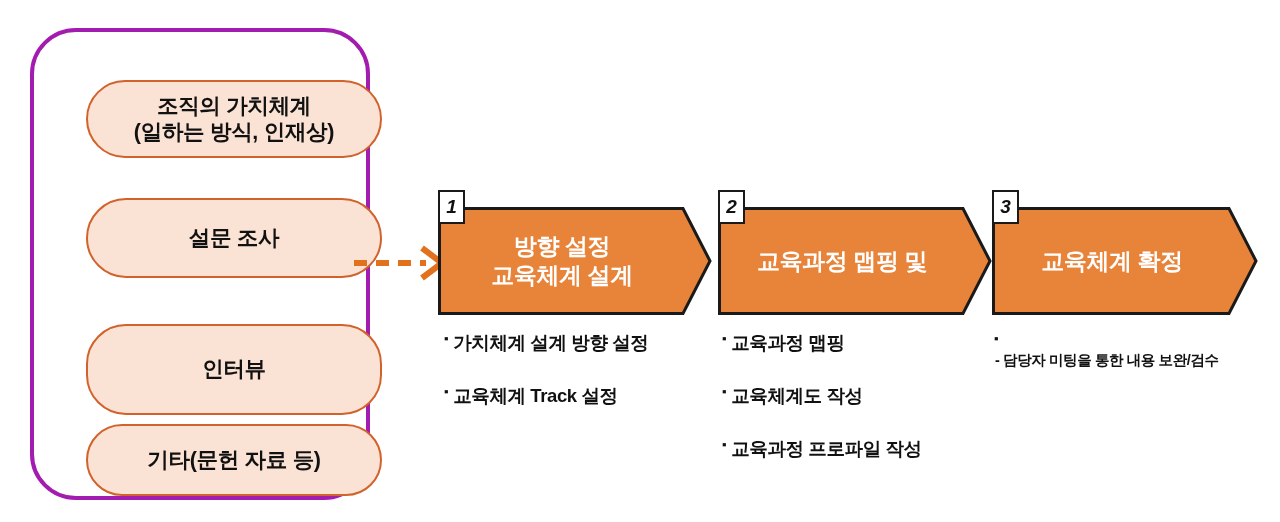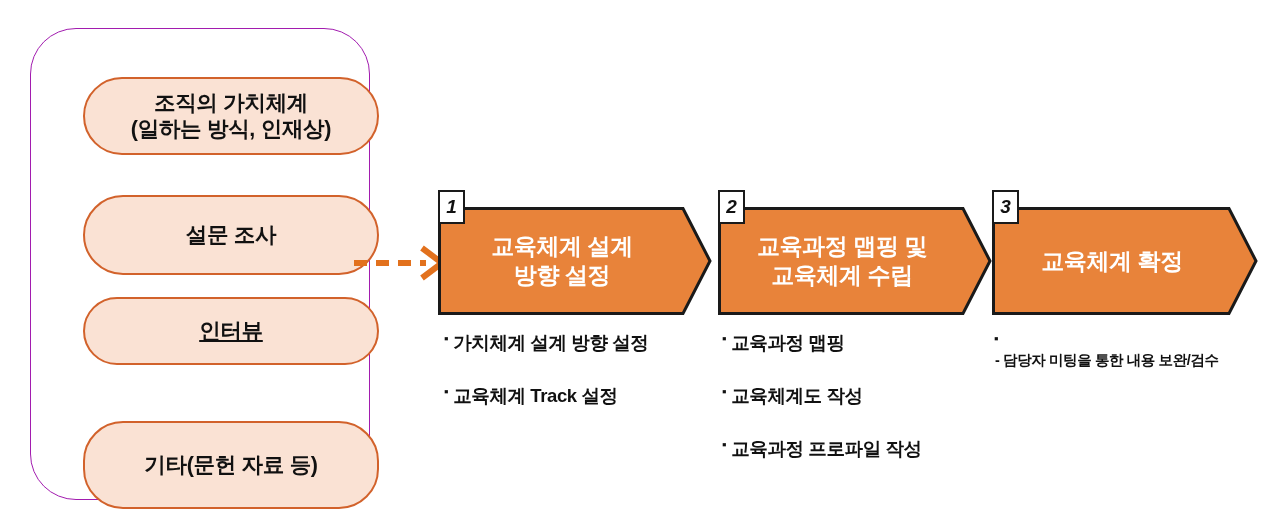--- a/index.html
+++ b/index.html
@@ -8,42 +8,42 @@
     background:#ffffff;
     font-family:"Liberation Sans","DejaVu Sans",sans-serif;
     overflow:hidden;
     position:relative;
   }
   #stage{position:absolute;left:0;top:0;width:1280px;height:522px;}
 
   
   .source-panel{
     position:absolute;left:30px;top:28px;width:340px;height:472px;
-    border:1px solid #a21caf;
+    border:4px solid #a21caf;
     border-radius:46px;
     box-sizing:border-box;
     background:#ffffff;
   }
   .pill{
     position:absolute;left:52px;width:296px;
     border:2px solid #D2622B;
     border-radius:40px;
     background:#FAE2D4;
     box-sizing:border-box;
     display:flex;align-items:center;justify-content:center;
     text-align:center;
     color:#111111;
     font-weight:bold;
     line-height:1.22;
     letter-spacing:-0.3px;
   }
   .pill-0{top:48px;height:78px;font-size:21.5px;}
   .pill-1{top:166px;height:80px;font-size:21.5px;}
-  .pill-2{top:268px;height:68px;font-size:21.5px;text-decoration:underline;}
-  .pill-3{top:392px;height:88px;font-size:21.5px;}
+  .pill-2{top:292px;height:91px;font-size:21.5px;}
+  .pill-3{top:392px;height:72px;font-size:21.5px;}
   .pill span{display:block;}
 
   
   .connector{
     position:absolute;left:352px;top:240px;width:96px;height:46px;
   }
 
   
   .chevron{
     position:absolute;top:207px;height:108px;
@@ -125,35 +125,34 @@
       <line x1="2" y1="23" x2="74" y2="23" stroke="#E2711D" stroke-width="6" stroke-dasharray="13 9" stroke-linecap="butt"></line>
       <polyline points="70,8 90,23 70,38" fill="none" stroke="#E2711D" stroke-width="6" stroke-linejoin="miter" stroke-linecap="butt"></polyline>
     </svg>
   </div>
 
   <div class="chevron" style="left:438px;width:274px;">
     <svg width="274" height="108" viewBox="0 0 274 108" preserveAspectRatio="none">
       <polygon points="1.5,1.5 245,1.5 272,54 245,106.5 1.5,106.5" fill="#E8833A" stroke="#1a1a1a" stroke-width="3" stroke-linejoin="miter"></polygon>
     </svg>
     <div class="chev-label">
+      <span>방향 설정</span>
       <span>교육체계 설계</span>
-      <span>방향 설정</span>
     </div>
     <div class="badge">
       <span>1</span>
     </div>
   </div>
 
   <div class="chevron" style="left:718px;width:274px;">
     <svg width="274" height="108" viewBox="0 0 274 108" preserveAspectRatio="none">
       <polygon points="1.5,1.5 245,1.5 272,54 245,106.5 1.5,106.5" fill="#E8833A" stroke="#1a1a1a" stroke-width="3" stroke-linejoin="miter"></polygon>
     </svg>
     <div class="chev-label">
       <span>교육과정 맵핑 및</span>
-      <span>교육체계 수립</span>
     </div>
     <div class="badge">
       <span>2</span>
     </div>
   </div>
 
   <div class="chevron" style="left:992px;width:266px;">
     <svg width="266" height="108" viewBox="0 0 266 108" preserveAspectRatio="none">
       <polygon points="1.5,1.5 237,1.5 264,54 237,106.5 1.5,106.5" fill="#E8833A" stroke="#1a1a1a" stroke-width="3" stroke-linejoin="miter"></polygon>
     </svg>

